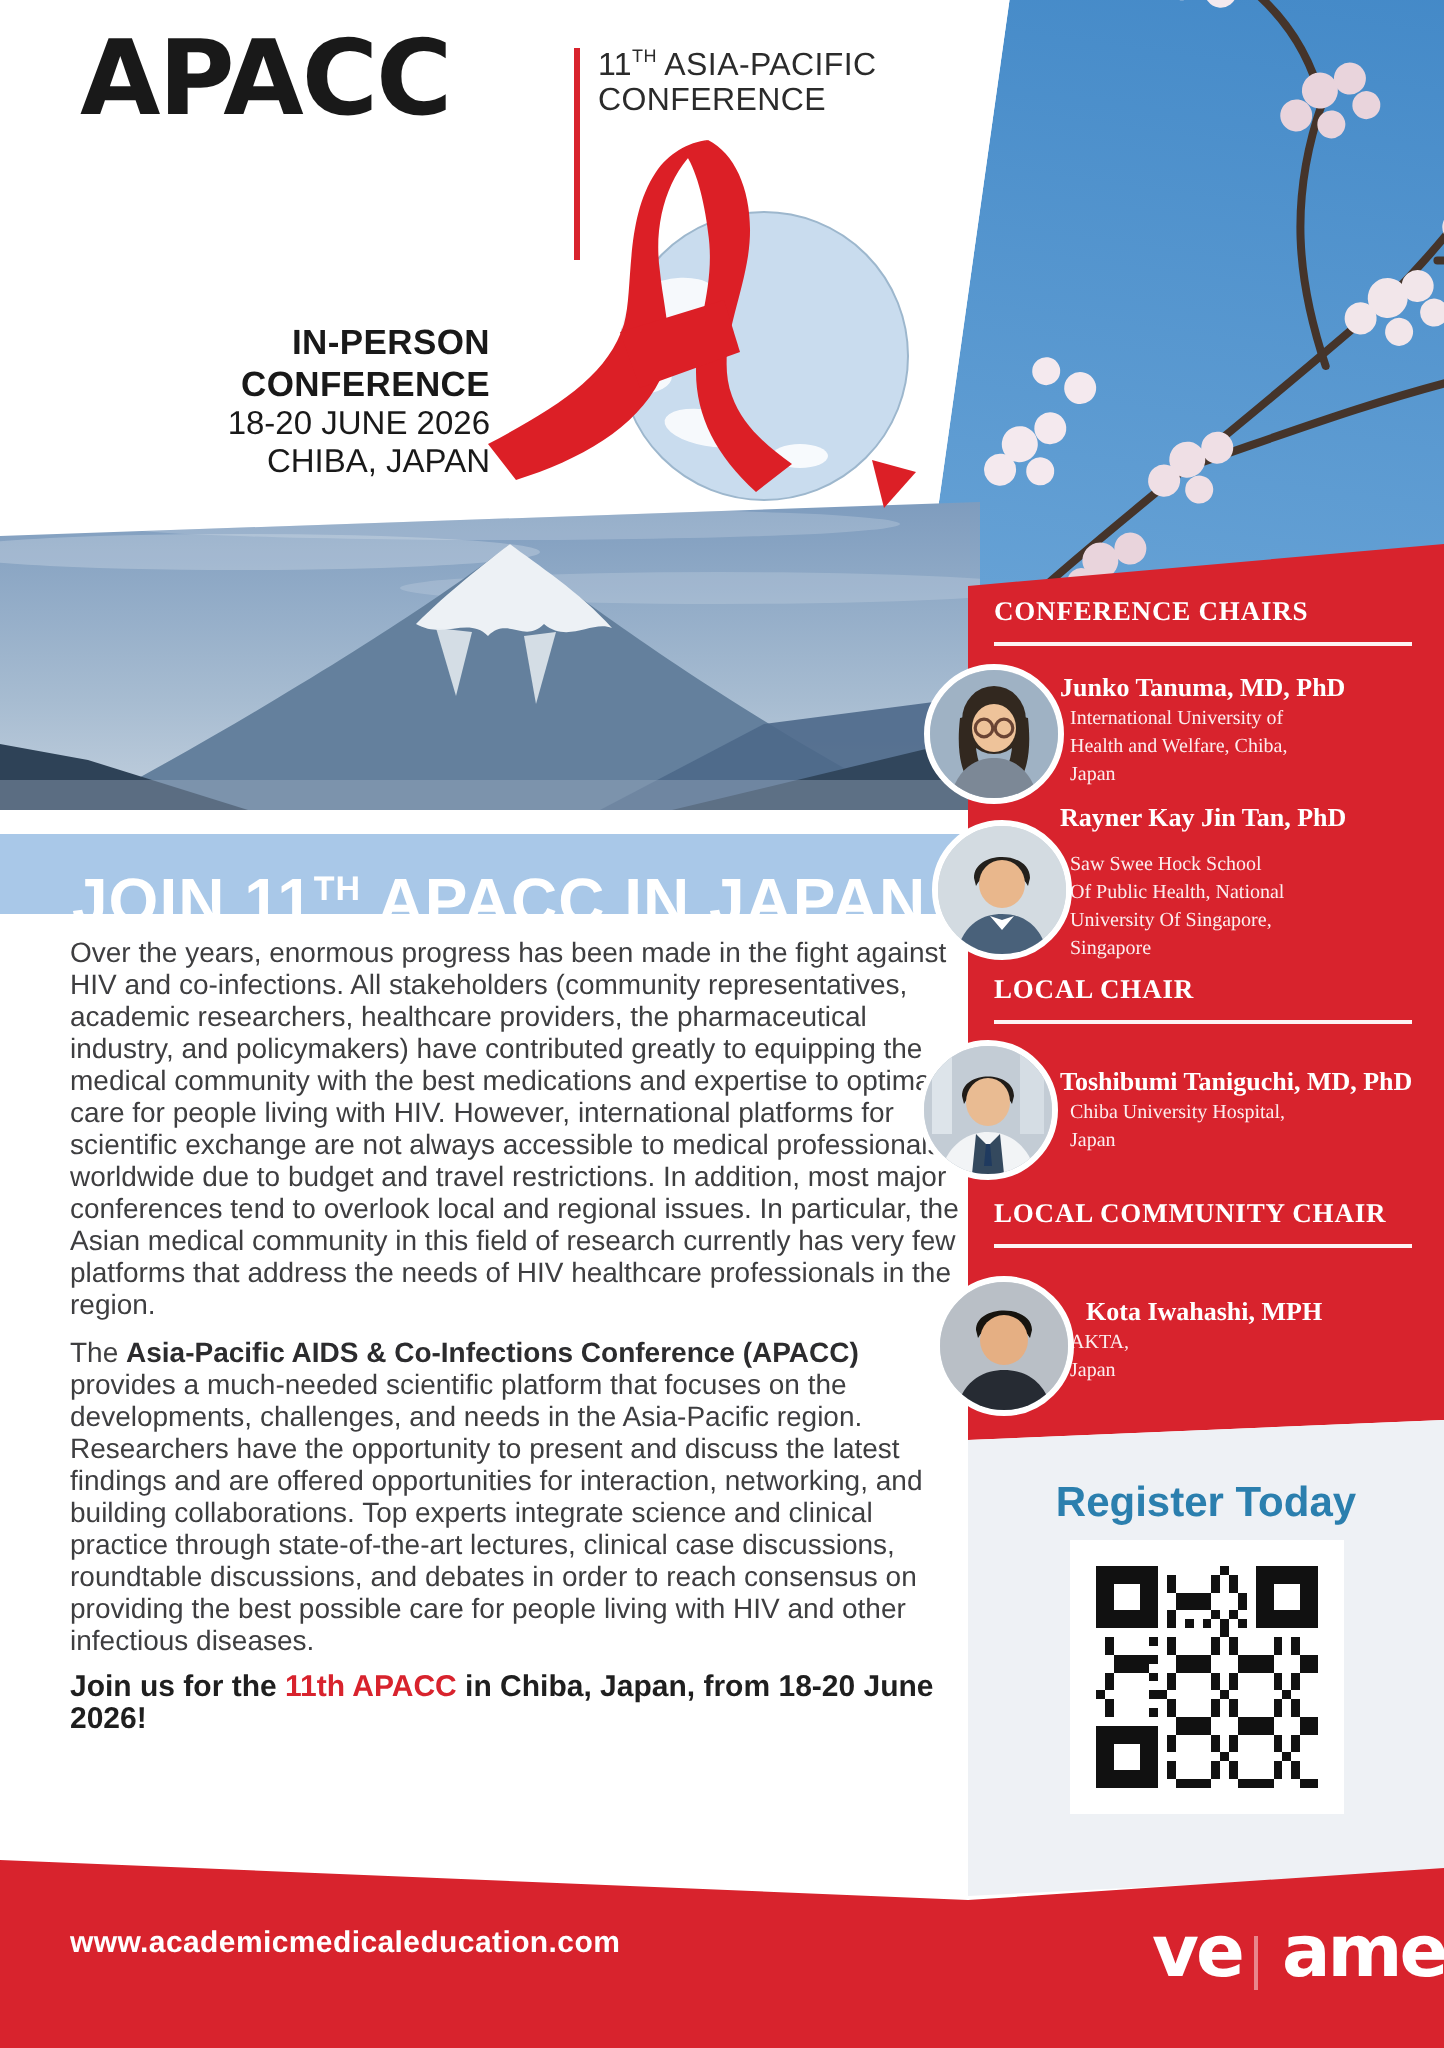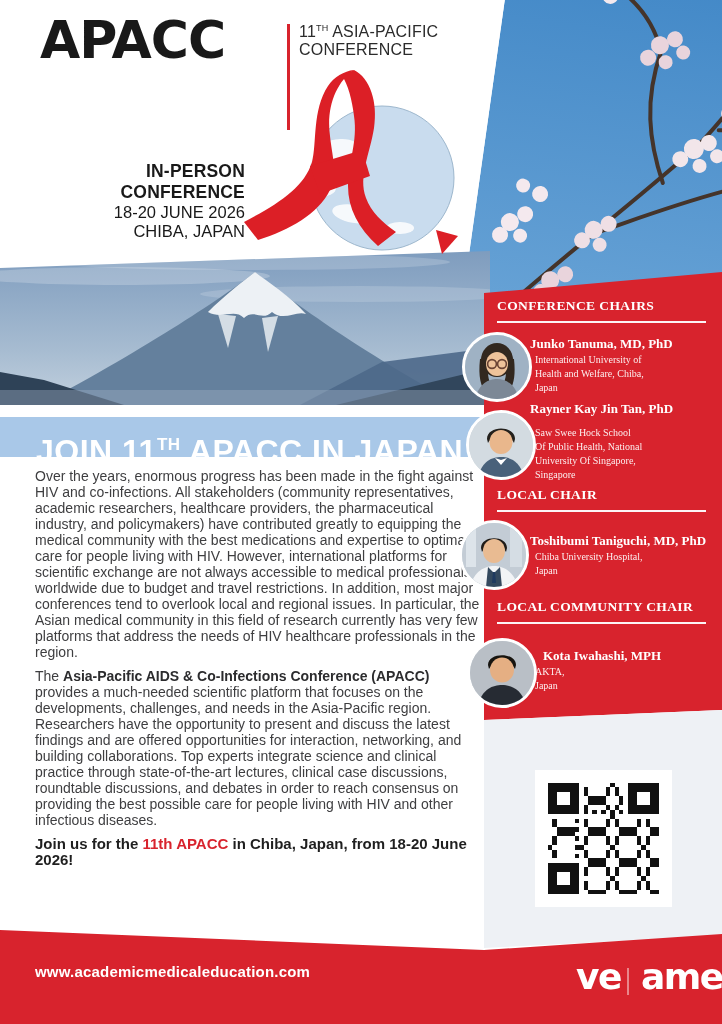--- a/index.html
+++ b/index.html
@@ -334,20 +334,21 @@
   <div class="avatar av-kota">
     <svg viewBox="0 0 64 64">
       <rect width="64" height="64" fill="#b9bfc6"></rect>
       <path d="M18,24 C18,11 46,11 46,24 L45,28 C40,19 24,19 19,28 Z" fill="#17140f"></path>
       <ellipse cx="32" cy="29" rx="12" ry="12.5" fill="#e5af83"></ellipse>
       <path d="M8,64 C12,48 23,44 32,44 C41,44 52,48 56,64 Z" fill="#262b33"></path>
     </svg>
   </div>
 
   <div class="abs register">
+    <div class="register-label">Register Today</div>
     <div class="qr-card">
       <svg viewBox="0 0 25 25" shape-rendering="crispEdges">
           <path d="M14,0h1v1h-1zM8,1h1v1h-1zM13,1h1v1h-1zM15,1h1v1h-1zM8,2h1v1h-1zM13,2h1v1h-1zM15,2h1v1h-1zM9,3h1v1h-1zM10,3h1v1h-1zM11,3h1v1h-1zM12,3h1v1h-1zM16,3h1v1h-1zM9,4h1v1h-1zM10,4h1v1h-1zM11,4h1v1h-1zM12,4h1v1h-1zM16,4h1v1h-1zM8,5h1v1h-1zM13,5h1v1h-1zM15,5h1v1h-1zM8,6h1v1h-1zM10,6h1v1h-1zM12,6h1v1h-1zM14,6h1v1h-1zM16,6h1v1h-1zM14,7h1v1h-1zM1,8h1v1h-1zM6,8h1v1h-1zM8,8h1v1h-1zM13,8h1v1h-1zM15,8h1v1h-1zM20,8h1v1h-1zM22,8h1v1h-1zM1,9h1v1h-1zM8,9h1v1h-1zM13,9h1v1h-1zM15,9h1v1h-1zM20,9h1v1h-1zM22,9h1v1h-1zM2,10h1v1h-1zM3,10h1v1h-1zM4,10h1v1h-1zM5,10h1v1h-1zM6,10h1v1h-1zM9,10h1v1h-1zM10,10h1v1h-1zM11,10h1v1h-1zM12,10h1v1h-1zM16,10h1v1h-1zM17,10h1v1h-1zM18,10h1v1h-1zM19,10h1v1h-1zM23,10h1v1h-1zM24,10h1v1h-1zM2,11h1v1h-1zM3,11h1v1h-1zM4,11h1v1h-1zM5,11h1v1h-1zM9,11h1v1h-1zM10,11h1v1h-1zM11,11h1v1h-1zM12,11h1v1h-1zM16,11h1v1h-1zM17,11h1v1h-1zM18,11h1v1h-1zM19,11h1v1h-1zM23,11h1v1h-1zM24,11h1v1h-1zM1,12h1v1h-1zM6,12h1v1h-1zM8,12h1v1h-1zM13,12h1v1h-1zM15,12h1v1h-1zM20,12h1v1h-1zM22,12h1v1h-1zM1,13h1v1h-1zM8,13h1v1h-1zM13,13h1v1h-1zM15,13h1v1h-1zM20,13h1v1h-1zM22,13h1v1h-1zM0,14h1v1h-1zM6,14h1v1h-1zM7,14h1v1h-1zM14,14h1v1h-1zM21,14h1v1h-1zM1,15h1v1h-1zM8,15h1v1h-1zM13,15h1v1h-1zM15,15h1v1h-1zM20,15h1v1h-1zM22,15h1v1h-1zM1,16h1v1h-1zM6,16h1v1h-1zM8,16h1v1h-1zM13,16h1v1h-1zM15,16h1v1h-1zM20,16h1v1h-1zM22,16h1v1h-1zM9,17h1v1h-1zM10,17h1v1h-1zM11,17h1v1h-1zM12,17h1v1h-1zM16,17h1v1h-1zM17,17h1v1h-1zM18,17h1v1h-1zM19,17h1v1h-1zM23,17h1v1h-1zM24,17h1v1h-1zM9,18h1v1h-1zM10,18h1v1h-1zM11,18h1v1h-1zM12,18h1v1h-1zM16,18h1v1h-1zM17,18h1v1h-1zM18,18h1v1h-1zM19,18h1v1h-1zM23,18h1v1h-1zM24,18h1v1h-1zM8,19h1v1h-1zM13,19h1v1h-1zM15,19h1v1h-1zM20,19h1v1h-1zM22,19h1v1h-1zM8,20h1v1h-1zM13,20h1v1h-1zM15,20h1v1h-1zM20,20h1v1h-1zM22,20h1v1h-1zM14,21h1v1h-1zM21,21h1v1h-1zM8,22h1v1h-1zM13,22h1v1h-1zM15,22h1v1h-1zM20,22h1v1h-1zM22,22h1v1h-1zM8,23h1v1h-1zM13,23h1v1h-1zM15,23h1v1h-1zM20,23h1v1h-1zM22,23h1v1h-1zM9,24h1v1h-1zM10,24h1v1h-1zM11,24h1v1h-1zM12,24h1v1h-1zM16,24h1v1h-1zM17,24h1v1h-1zM18,24h1v1h-1zM19,24h1v1h-1zM23,24h1v1h-1zM24,24h1v1h-1zM0,0h7v7h-7z M2,2h3v3h-3zM18,0h7v7h-7z M20,2h3v3h-3zM0,18h7v7h-7z M2,20h3v3h-3z" fill="#111" fill-rule="evenodd"></path>
         </svg>
     </div>
   </div>
 
   <div class="abs footer">
     <div class="footer-url">www.academicmedicaleducation.com</div>
     <div class="logo-ve">ve</div>

